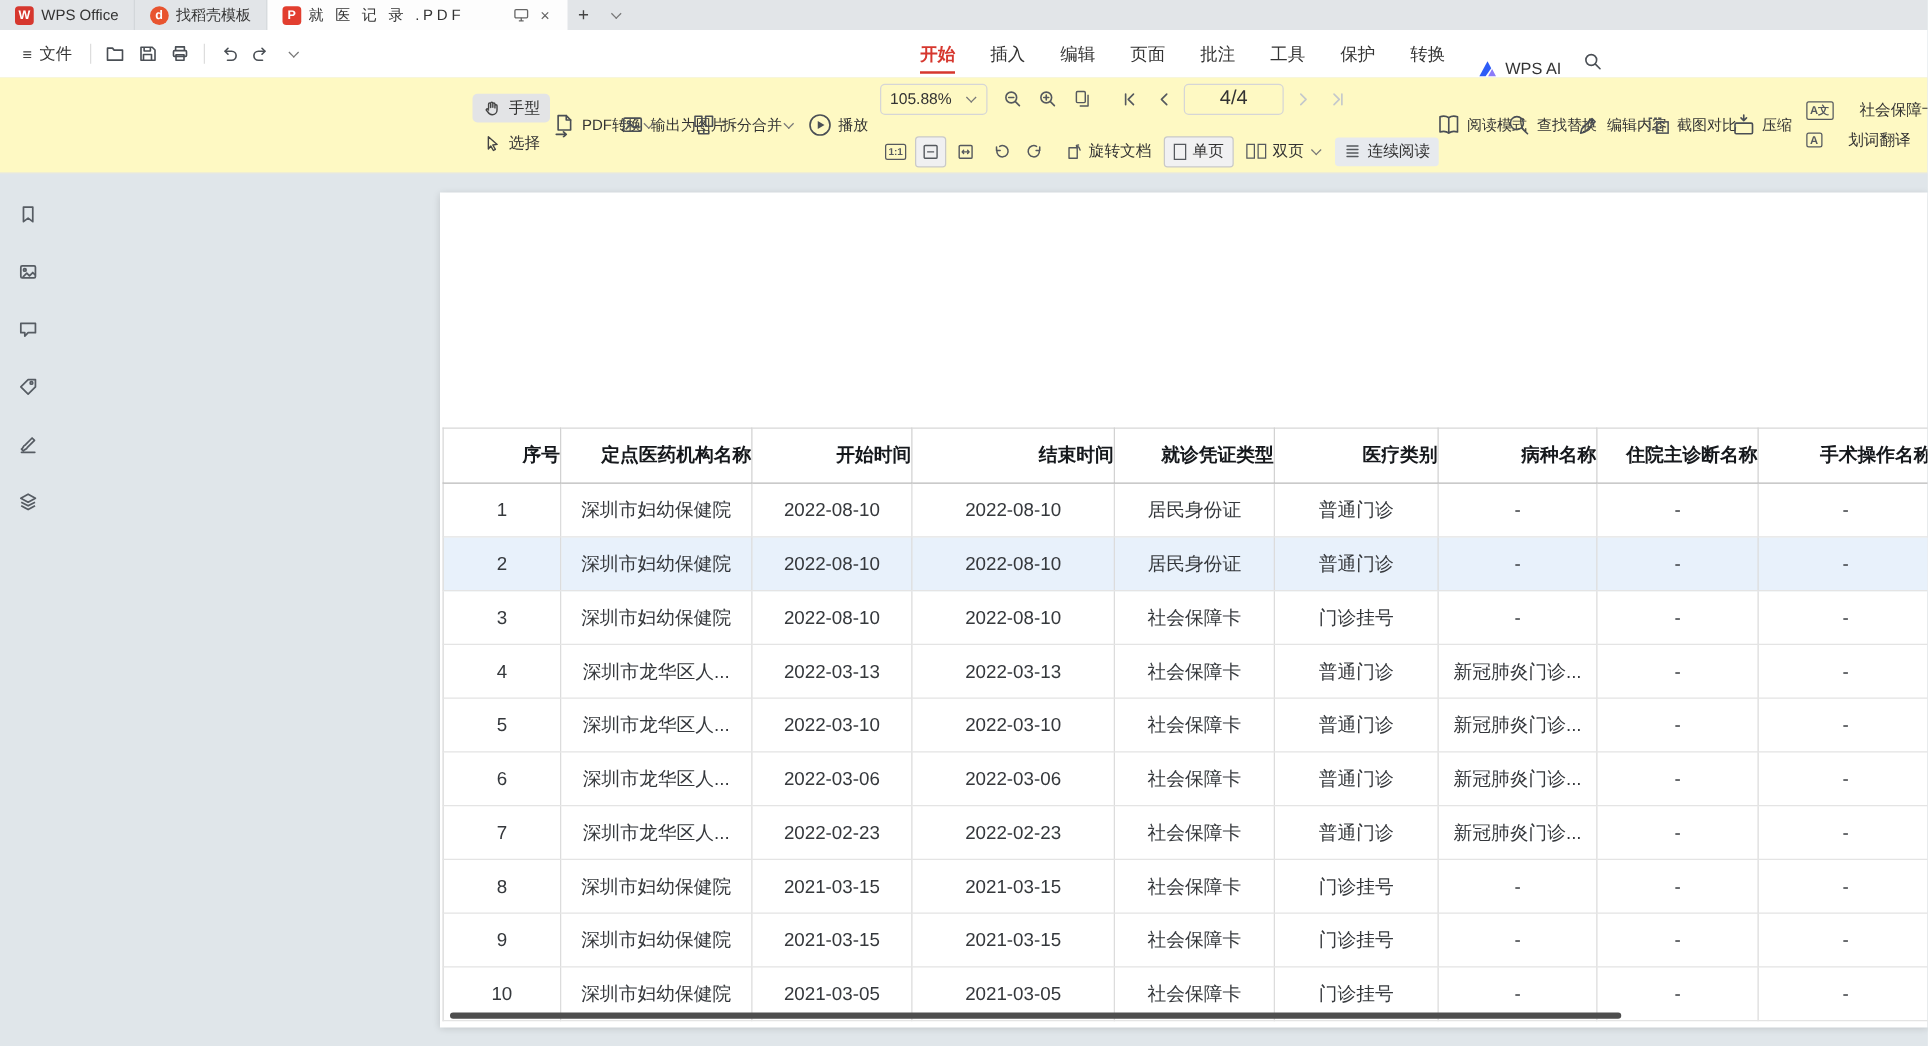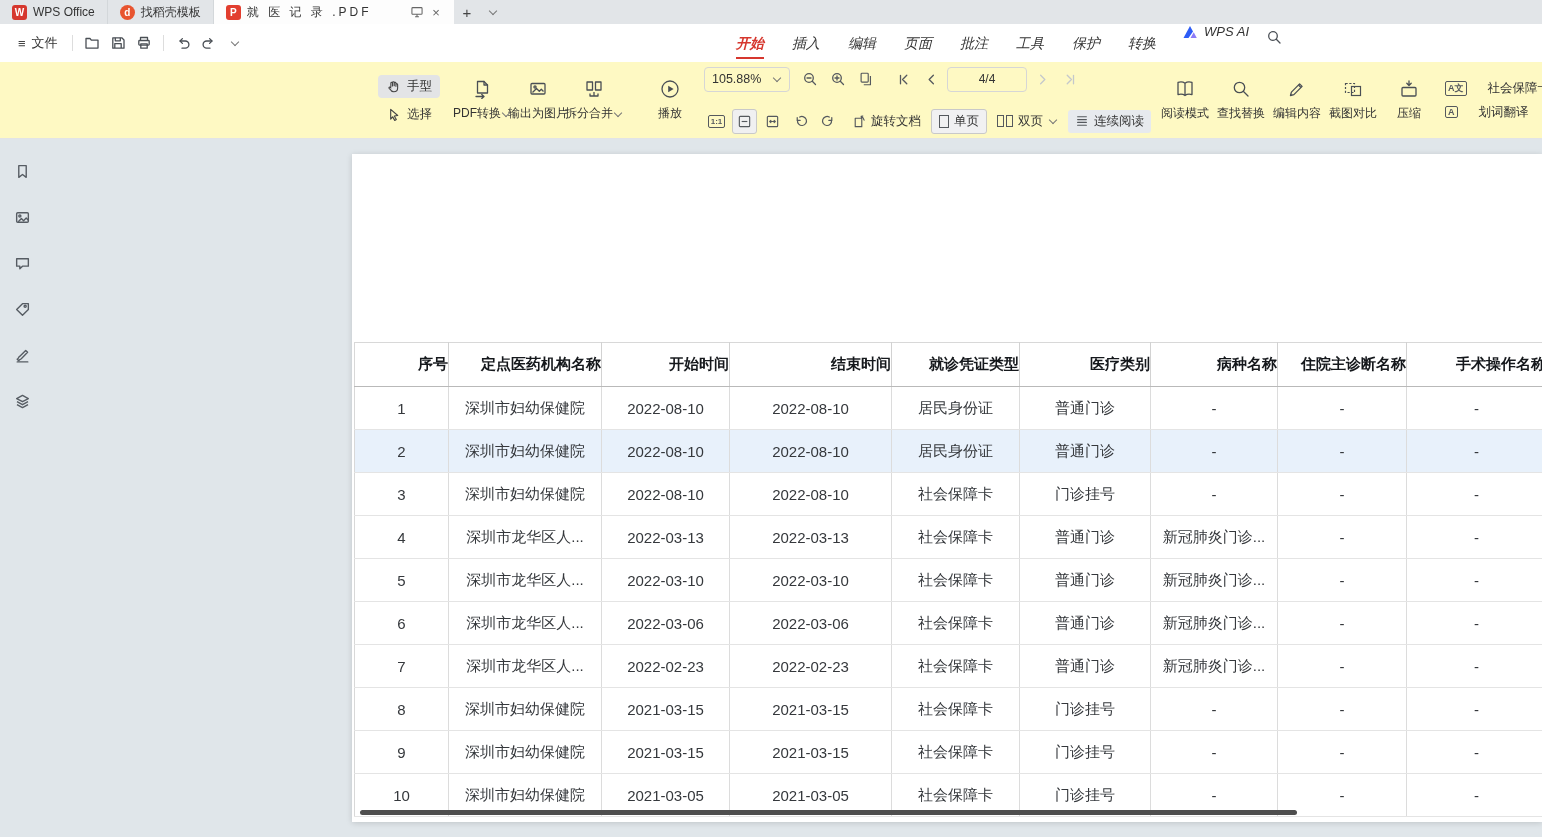--- a/index.html
+++ b/index.html
@@ -27,53 +27,53 @@
     border-bottom:1.4px solid #777; transform:rotate(45deg); margin:0 2px 2px 2px; flex:0 0 auto; }
 
   
   .menubar { height:38px; background:#fff; display:flex; align-items:center; padding:0 10px; }
   .file-btn { display:flex; align-items:center; gap:6px; font-size:13px; color:#333;
     padding:4px 8px; }
   .hamb { font-size:13px; color:#444; }
   .icon-btn { width:26px; height:26px; display:flex; align-items:center; justify-content:center;
     color:#4a4f55; border-radius:3px; }
   .vsep { width:1px; height:16px; background:#ddd; margin:0 6px; }
-  .menu-right { margin-left:auto; margin-right:245px; display:flex; align-items:flex-start;font-style:italic; }
+  .menu-right { margin-left:auto; margin-right:245px; display:flex; align-items:flex-end; }
   .menu-tabs { display:flex; align-items:center; }
   .menu-tab { padding:0 14px; font-size:14px; color:#333; height:38px; line-height:38px;
     position:relative; cursor:default; }
   .menu-tab.active { color:#d6372e; font-weight:bold; }
   .menu-tab.active::after { content:""; position:absolute; left:14px; right:14px; bottom:3px;
     height:2px; background:#d6372e; }
   .wpsai { display:flex; align-items:center; gap:6px; font-size:13px; color:#333; padding:0 12px; }
 
   
   .ribbon { height:77px; background:#fef9c3; border-bottom:1px solid #e2e4e6;
     display:flex; align-items:center; padding-left:378px; }
   .grp-col { display:flex; flex-direction:column; gap:5px; margin-right:14px; }
   .tool-sm { display:flex; align-items:center; gap:6px; font-size:12.5px; color:#333;
     padding:3px 8px; border-radius:4px; white-space:nowrap; }
   .tool-sm.selected { background:#e3e4e6; }
-  .bigbtn { display:flex; flex-direction:column; align-items:center; justify-content:center;
+  .bigbtn { display:flex; flex-direction:row; align-items:center; justify-content:center;
     gap:5px; font-size:12px; color:#333; padding:4px 7px; min-width:56px; border-radius:4px;
     white-space:nowrap; }
   .bigbtn .bicon { height:22px; display:flex; align-items:center; color:#4a4f55; }
   .blabel { display:flex; align-items:center; }
   .vdiv { width:1px; height:46px; background:#e6e6e6; margin:0 10px; }
   .midcol { display:flex; flex-direction:column; gap:16px; margin:3px 6px; }
   .midrow { display:flex; align-items:center; gap:3px; height:26px; }
   .zoombox { display:flex; align-items:center; justify-content:space-between; width:86px;
     height:25px; border:1px solid #d6d6d6; border-radius:4px; padding:0 7px; font-size:12.5px;
     color:#333; margin-right:4px; }
   .sicon { width:25px; height:25px; display:flex; align-items:center; justify-content:center;
     color:#55595e; border-radius:3px; }
   .sicon.pressed { border:1px solid #c9c9c9; background:#f0f0f1; }
   .sicon.disabled { color:#c4c8cc; }
   .pagebox { width:80px; height:25px; border:1px solid #d6d6d6; border-radius:4px;
-    display:flex; align-items:center; justify-content:center; font-size:12px; color:#333; }
+    display:flex; align-items:center; justify-content:center; font-size:16px; color:#333; }
   .s-label { font-size:8px; border:1.1px solid currentColor; border-radius:2px; padding:1px 2px;
     font-weight:bold; }
   .mode-btn { display:flex; align-items:center; gap:5px; font-size:12.5px; color:#333;
     padding:3px 7px; border-radius:3px; white-space:nowrap; }
   .mode-btn .chev { border-color:#777; }
   .mode-btn.boxed { border:1px solid #c9c9c9; background:#f1f1f2;align-items:center; }
   .mode-btn.selected { background:#e7eaee; }
   .pg1 { display:inline-block; width:10px; height:13px; border:1.2px solid #55595e; }
   .pg2 { display:inline-flex; gap:2px; }
   .pg2 i { display:inline-block; width:7px; height:12px; border:1.2px solid #55595e; }

